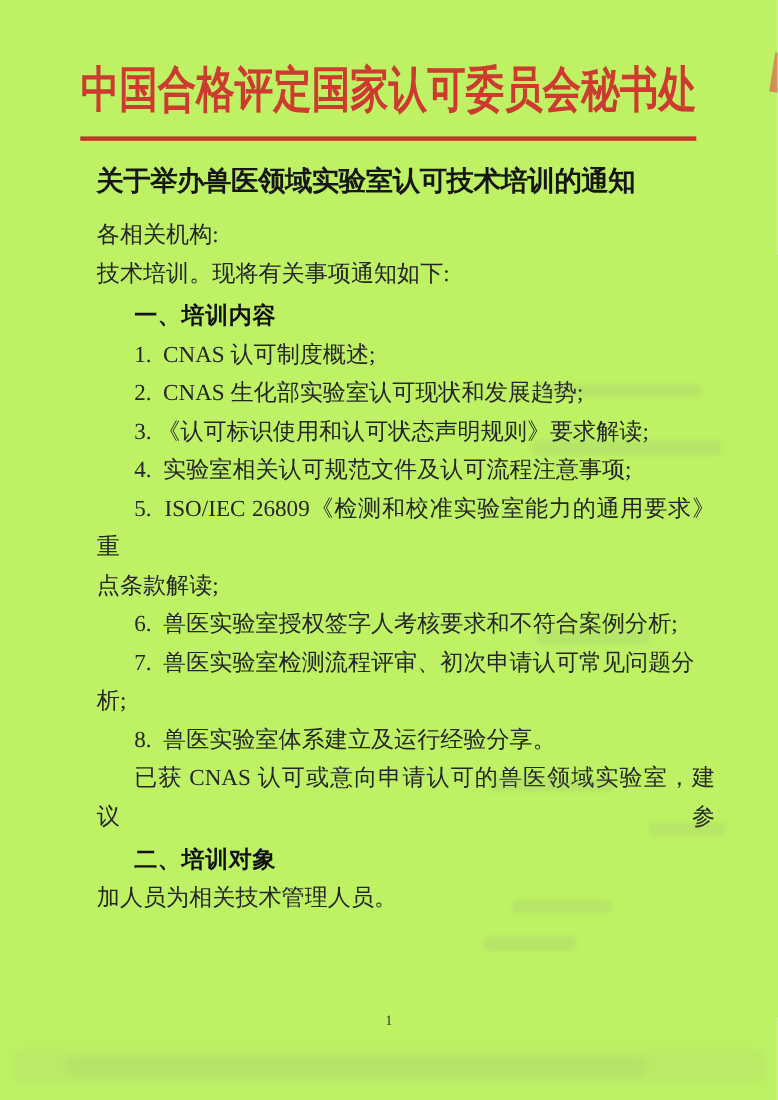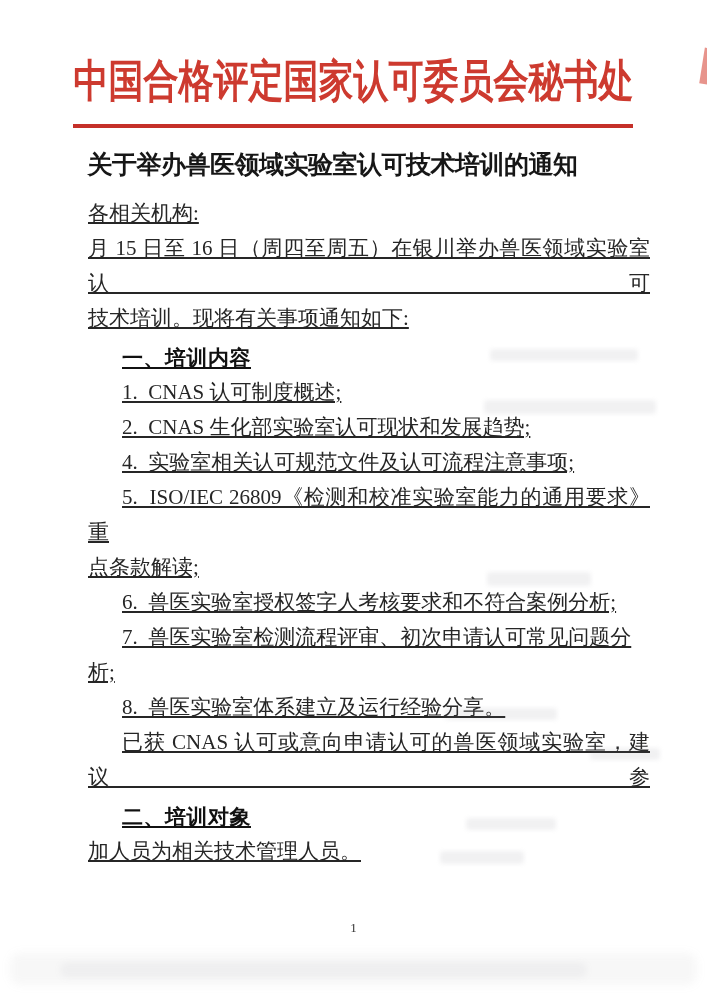--- a/index.html
+++ b/index.html
@@ -1,20 +1,20 @@
 <!DOCTYPE html>
 <html lang="zh"><head>
 <meta charset="utf-8">
 <style>
   html,body { margin:0; padding:0; background:#e9e9e9; }
   .page {
     position:relative;
     width:707px; height:1000px;
     margin:0 auto;
-    background:#ffffff;
+    background:#bef264;
     overflow:hidden;
     font-family:"Liberation Serif","DejaVu Serif",serif;
     color:#222;
   }
   
   .letterhead {
     position:absolute; top:52px; left:0; width:707px;
     text-align:center;
     font-family:"Liberation Serif","DejaVu Serif",serif;
     font-weight:bold;
@@ -44,21 +44,20 @@
   
   .content {
     position:absolute; top:196px; left:88px; width:562px;
     font-size:21px;
     color:#262626;
   }
   .ln {
     margin:0; padding:0;
     line-height:35px;
     white-space:pre-wrap;
-    text-decoration:underline;
   }
   .ind   { text-indent:34px; }
   .ind-sm{ text-indent:29px; }
   .just  { text-align:justify; text-align-last:justify; }
   .hd {
     font-family:"Liberation Sans","DejaVu Sans",sans-serif;
     font-weight:bold;
     color:#111;
     margin-top:4px;
     letter-spacing:0.5px;
@@ -107,25 +106,25 @@
 
 <div class="page">
 
   <div class="letterhead">中国合格评定国家认可委员会秘书处</div>
   <div class="red-rule"></div>
 
   <div class="doc-title">关于举办兽医领域实验室认可技术培训的通知</div>
 
   <div class="content">
     <p class="ln">各相关机构:</p>
-    <p class="ln just">月 15 日至 16 日（周四至周五）在银川举办兽医领域实验室认可</p>
     <p class="ln">技术培训。现将有关事项通知如下:</p>
     <p class="ln ind hd">一、培训内容</p>
     <p class="ln ind">1.  CNAS 认可制度概述;</p>
     <p class="ln ind">2.  CNAS 生化部实验室认可现状和发展趋势;</p>
+    <p class="ln ind">3. 《认可标识使用和认可状态声明规则》要求解读;</p>
     <p class="ln ind">4.  实验室相关认可规范文件及认可流程注意事项;</p>
     <p class="ln ind just">5.  ISO/IEC 26809《检测和校准实验室能力的通用要求》重</p>
     <p class="ln">点条款解读;</p>
     <p class="ln ind">6.  兽医实验室授权签字人考核要求和不符合案例分析;</p>
     <p class="ln ind">7.  兽医实验室检测流程评审、初次申请认可常见问题分析;</p>
     <p class="ln ind">8.  兽医实验室体系建立及运行经验分享。</p>
     <p class="ln ind just">已获 CNAS 认可或意向申请认可的兽医领域实验室，建议参</p>
     <p class="ln ind hd">二、培训对象</p>
     <p class="ln">加人员为相关技术管理人员。</p>
 

